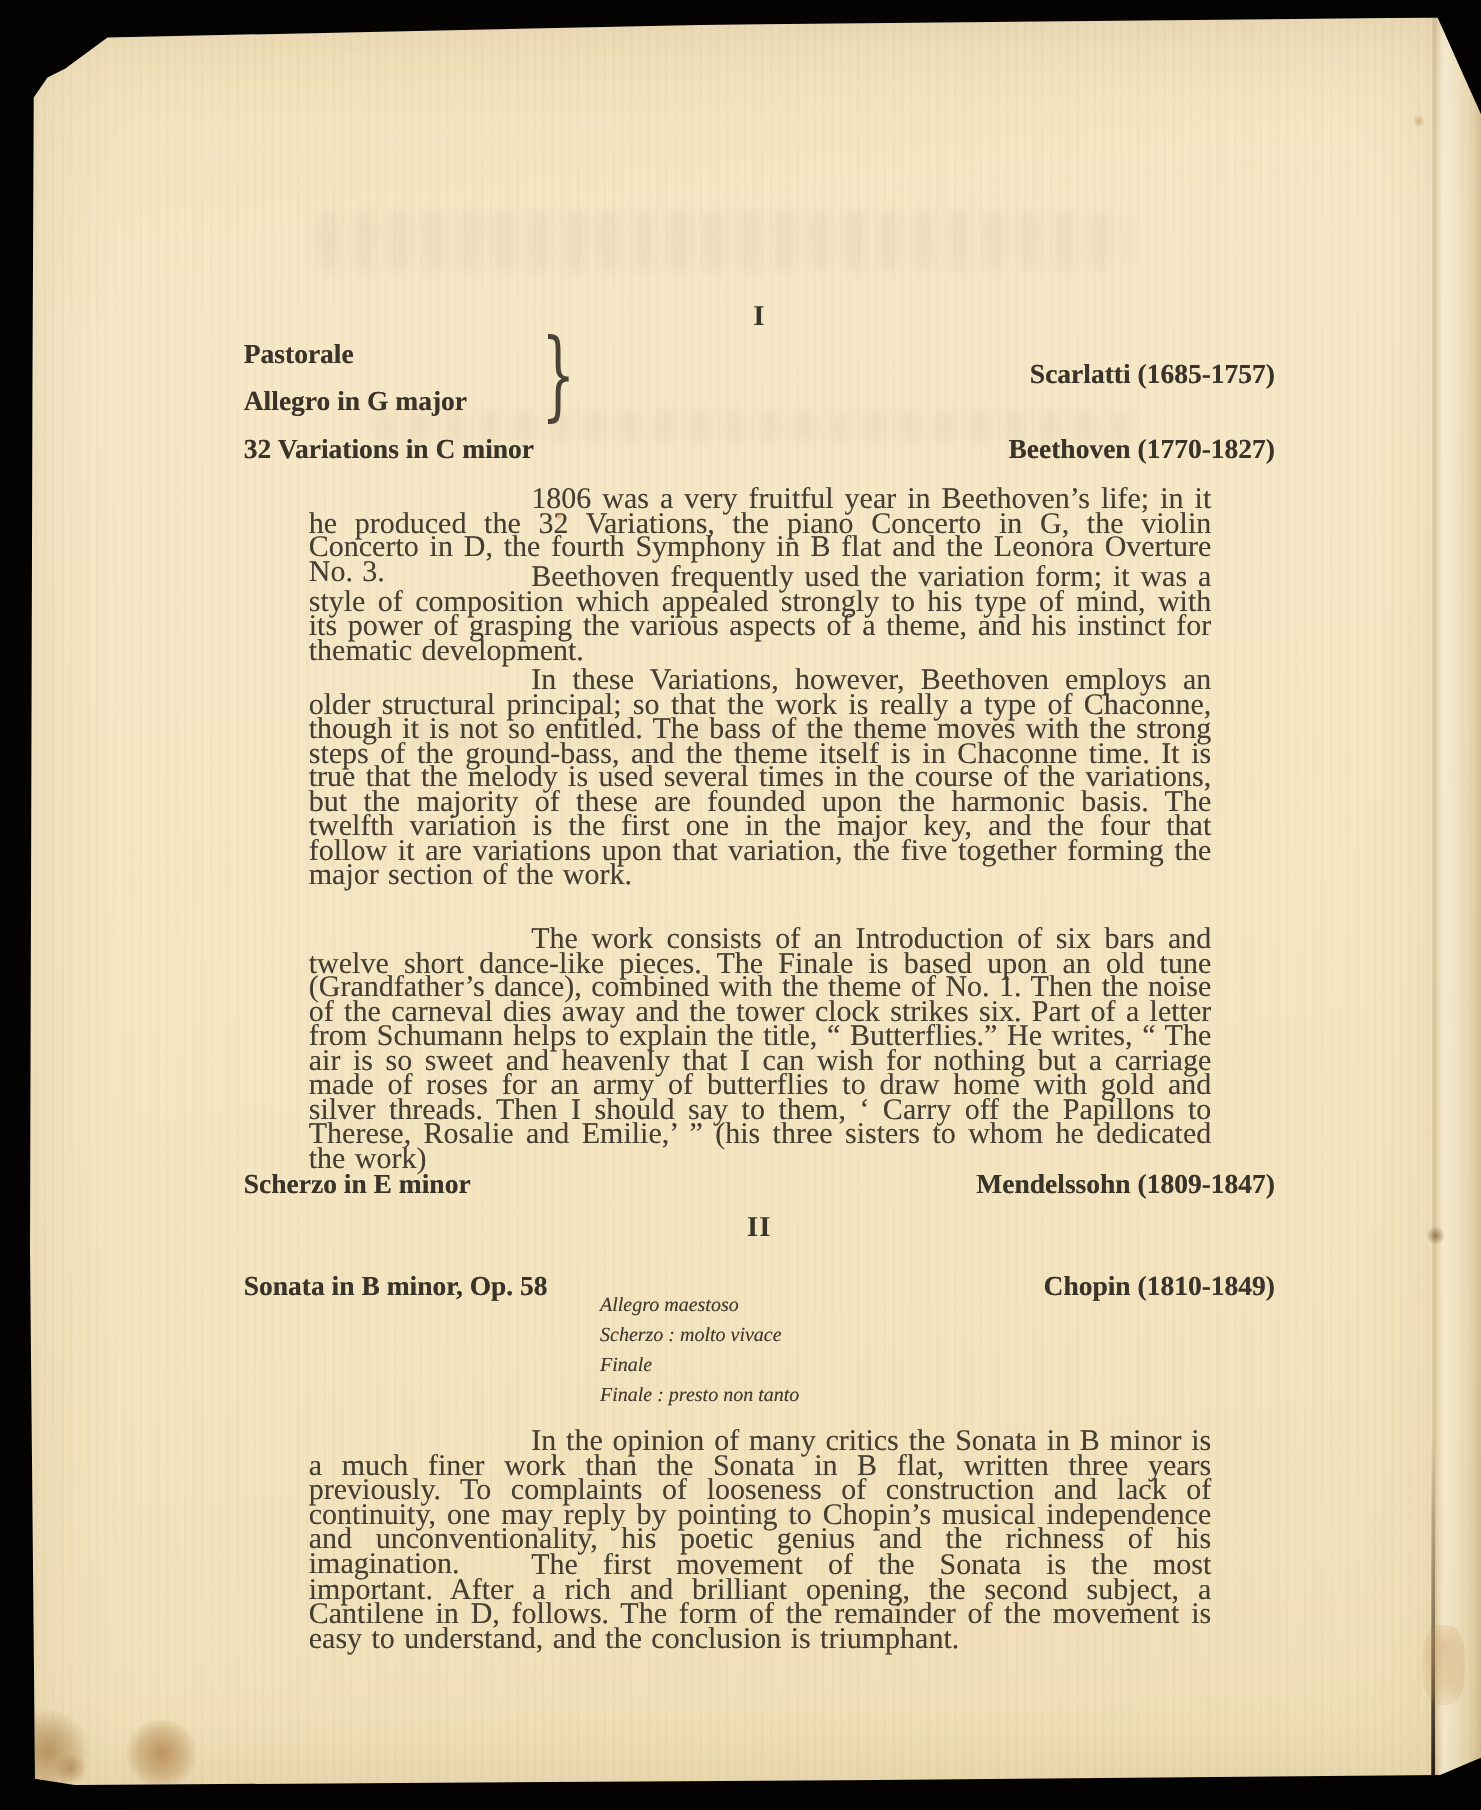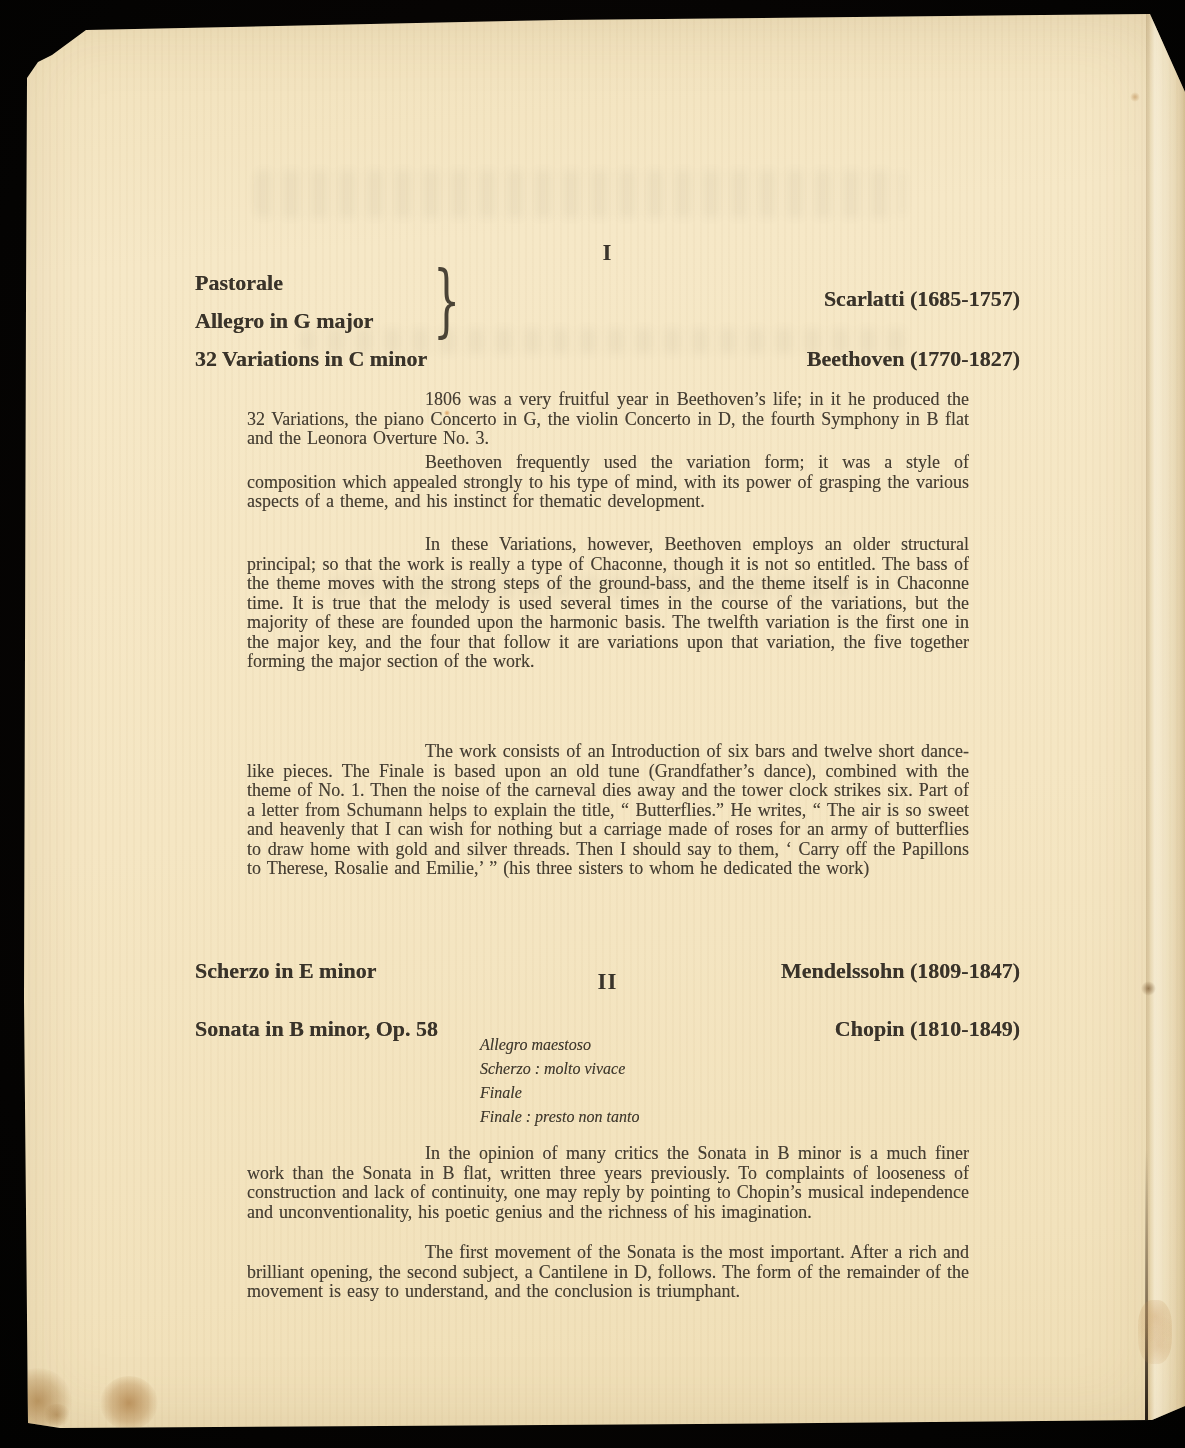--- a/index.html
+++ b/index.html
@@ -66,34 +66,34 @@
   .work-row{
     position:absolute;left:195px;width:825px;display:flex;
     justify-content:space-between;align-items:baseline;
   }
   .work-title,.composer{
     font-size:22px;font-weight:bold;color:#39332a;
     text-shadow:0 0 .5px rgba(55,45,30,.6);white-space:nowrap;
   }
   .row-variations{top:346px;}
   .row-papillons{top:704px;}
-  .row-scherzo{top:958px;text-align:center;}
+  .row-scherzo{top:934px;text-align:center;}
   .row-sonata{top:1016px;}
   .bracketed{position:absolute;left:195px;top:264px;width:825px;height:80px;}
   .bracketed .lines .work-title{display:block;line-height:38px;}
   .brace{
     position:absolute;left:238px;top:-8px;font-family:"DejaVu Serif", serif;
     font-size:78px;font-weight:400;color:#4a4336;
     transform:scaleX(.55);transform-origin:left center;line-height:88px;
   }
   .bracketed .composer{position:absolute;right:0;top:22px;}
   .note{
     position:absolute;left:247px;width:722px;margin:0;
     text-align:justify;text-indent:178px;
-    font-size:18px;line-height:19.5px;word-spacing:1.5px;
+    font-size:24px;line-height:19.5px;word-spacing:1.5px;
     color:#453e33;text-shadow:0 0 .5px rgba(70,60,45,.45);
   }
   .note.p1{top:390px;}
   .note.p2{top:453px;}
   .note.p3{top:535px;}
   .note.p4{top:742px;}
   .note.p5{top:1144px;}
   .note.p6{top:1243px;}
   .movements{position:absolute;left:480px;top:1033px;list-style:none;margin:0;padding:0;}
   .movements li{

